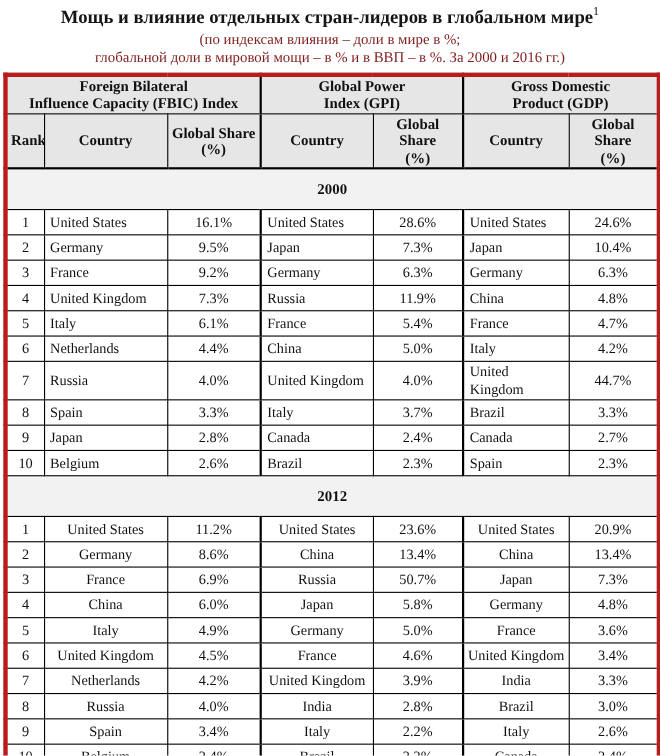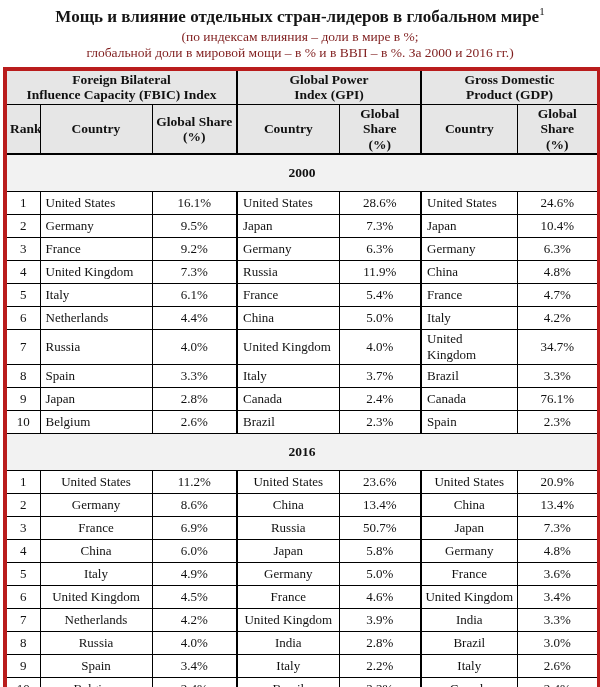--- a/index.html
+++ b/index.html
@@ -172,51 +172,51 @@
           <td class="gsep al">Italy</td>
           <td>4.2%</td>
         </tr>
         <tr class="data-row">
           <td>7</td>
           <td class="al">Russia</td>
           <td>4.0%</td>
           <td class="gsep al">United Kingdom</td>
           <td>4.0%</td>
           <td class="gsep al">United Kingdom</td>
-          <td>34.7%</td>
+          <td>44.7%</td>
         </tr>
         <tr class="data-row">
           <td>8</td>
           <td class="al">Spain</td>
           <td>3.3%</td>
           <td class="gsep al">Italy</td>
           <td>3.7%</td>
           <td class="gsep al">Brazil</td>
           <td>3.3%</td>
         </tr>
         <tr class="data-row">
           <td>9</td>
           <td class="al">Japan</td>
           <td>2.8%</td>
           <td class="gsep al">Canada</td>
           <td>2.4%</td>
           <td class="gsep al">Canada</td>
-          <td>76.1%</td>
+          <td>2.7%</td>
         </tr>
         <tr class="data-row">
           <td>10</td>
           <td class="al">Belgium</td>
           <td>2.6%</td>
           <td class="gsep al">Brazil</td>
           <td>2.3%</td>
           <td class="gsep al">Spain</td>
           <td>2.3%</td>
         </tr>
         <tr class="year-row">
-          <td colspan="7">2016</td>
+          <td colspan="7">2012</td>
         </tr>
         <tr class="data-row">
           <td>1</td>
           <td>United States</td>
           <td>11.2%</td>
           <td class="gsep">United States</td>
           <td>23.6%</td>
           <td class="gsep">United States</td>
           <td>20.9%</td>
         </tr>

